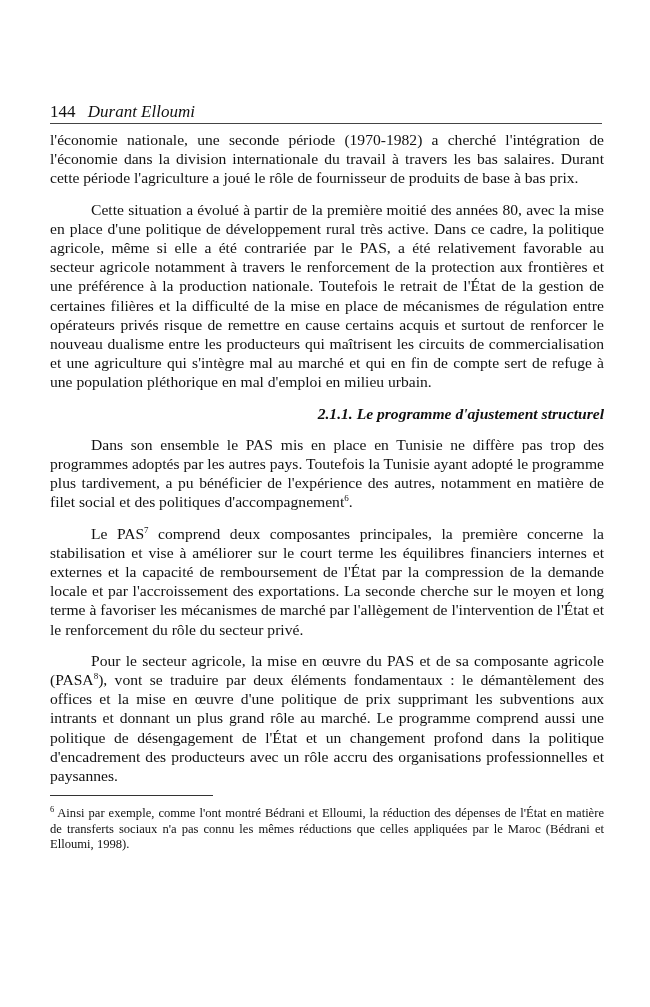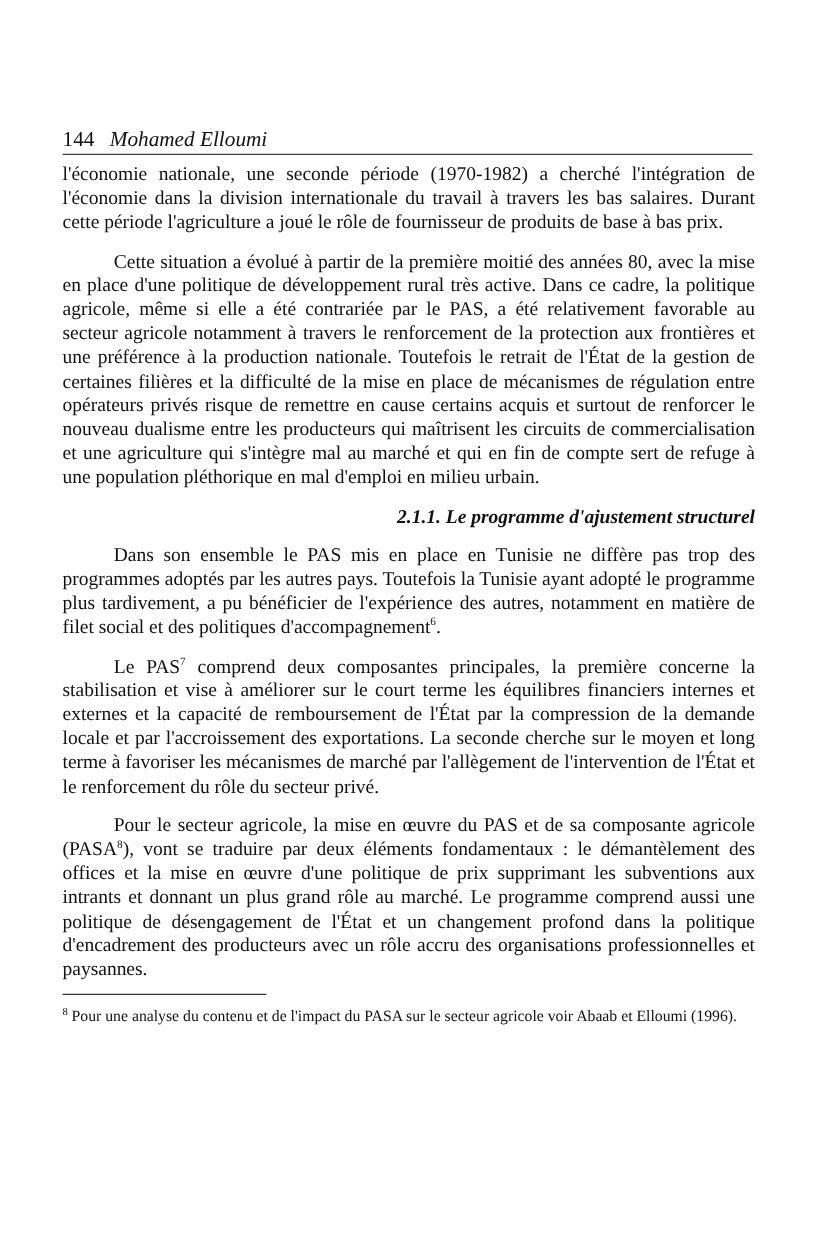--- a/index.html
+++ b/index.html
@@ -97,36 +97,36 @@
       margin-right: 3px;
     }
   </style>
 </head>
 <body>
 
 <div class="page">
 
   <div class="running-head">
     <span class="folio">144</span>
-    <span class="author">Mohamed Elloumi</span>
+    <span class="author">Durant Elloumi</span>
   </div>
 
   <div class="body-text">
     <p class="first">l'économie nationale, une seconde période (1970-1982) a cherché l'intégration de l'économie dans la division internationale du travail à travers les bas salaires. Durant cette période l'agriculture a joué le rôle de fournisseur de produits de base à bas prix.</p>
 
     <p class="indent">Cette situation a évolué à partir de la première moitié des années 80, avec la mise en place d'une politique de développement rural très active. Dans ce cadre, la politique agricole, même si elle a été contrariée par le PAS, a été relativement favorable au secteur agricole notamment à travers le renforcement de la protection aux frontières et une préférence à la production nationale. Toute­fois le retrait de l'État de la gestion de certaines filières et la difficulté de la mise en place de mécanismes de régulation entre opérateurs privés risque de remettre en cause certains acquis et surtout de renforcer le nouveau dualisme entre les producteurs qui maîtrisent les circuits de commercialisation et une agriculture qui s'intègre mal au marché et qui en fin de compte sert de refuge à une population pléthorique en mal d'emploi en milieu urbain.</p>
 
     <h3 class="section-heading">2.1.1. Le programme d'ajustement structurel</h3>
 
     <p class="indent"><span>Dans son ensemble le PAS mis en place en Tunisie ne diffère pas trop des programmes adoptés par les autres pays. Toutefois la Tunisie ayant adopté le programme plus tardivement, a pu bénéficier de l'expérience des autres, notamment en matière de filet social et des politiques d'accompagnement</span><sup>6</sup><span>.</span></p>
 
     <p class="indent"><span>Le PAS</span><sup>7</sup><span> comprend deux composantes principales, la première concerne la stabilisation et vise à améliorer sur le court terme les équilibres financiers internes et externes et la capacité de remboursement de l'État par la compression de la demande locale et par l'accroissement des exportations. La seconde cherche sur le moyen et long terme à favoriser les mécanismes de marché par l'allège­ment de l'intervention de l'État et le renforcement du rôle du secteur privé.</span></p>
 
     <p class="indent"><span>Pour le secteur agricole, la mise en œuvre du PAS et de sa composante agricole (PASA</span><sup>8</sup><span>), vont se traduire par deux éléments fondamentaux : le déman­tèlement des offices et la mise en œuvre d'une politique de prix supprimant les subventions aux intrants et donnant un plus grand rôle au marché. Le programme comprend aussi une politique de désengagement de l'État et un changement profond dans la politique d'encadrement des producteurs avec un rôle accru des organisations professionnelles et paysannes.</span></p>
   </div>
 
   <div class="footnote-rule"></div>
 
   <div class="footnotes">
-    <p class="fn"><sup>8</sup><span>Pour une analyse du contenu et de l'impact du PASA sur le secteur agricole voir Abaab et Elloumi (1996).</span></p>
+    <p class="fn"><sup>6</sup><span>Ainsi par exemple, comme l'ont montré Bédrani et Elloumi, la réduction des dépenses de l'État en matière de transferts sociaux n'a pas connu les mêmes réductions que celles appliquées par le Maroc (Bédrani et Elloumi, 1998).</span></p>
   </div>
 
 </div>
 
 </body></html>

